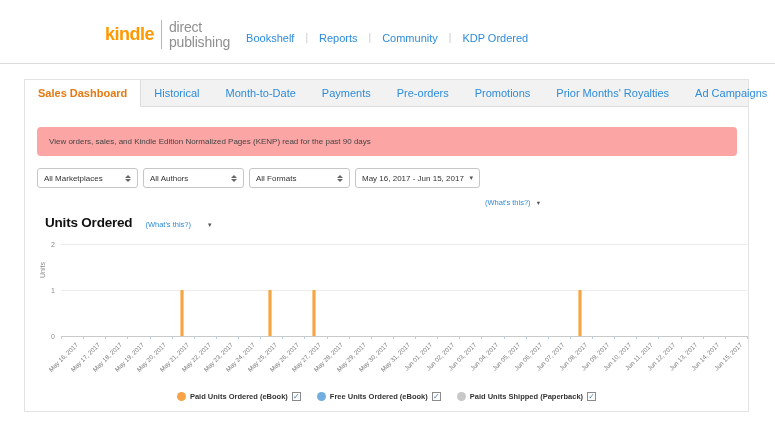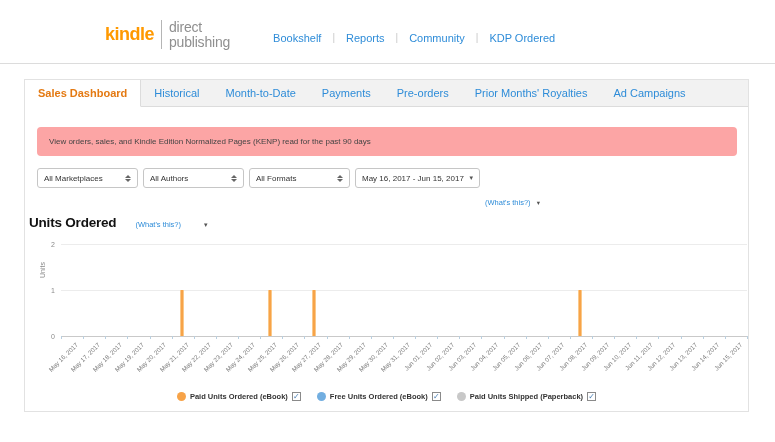--- a/index.html
+++ b/index.html
@@ -5,21 +5,21 @@
   * { margin:0; padding:0; box-sizing:border-box; }
   html,body { width:775px; height:442px; background:#fff; overflow:hidden;
     font-family:"Liberation Sans", sans-serif; }
 
   
   .header { padding:20px 0 14px 105px; display:flex; align-items:center; }
   .logo { display:flex; align-items:stretch; }
   .logo-kindle { color:#ff9900; font-size:18px; font-weight:bold; align-self:center; letter-spacing:-0.5px; }
   .logo-div { width:1px; background:#b5b5b5; margin:0 7px; }
   .logo-right { color:#8f8f8f; font-size:14px; line-height:1.05; letter-spacing:-0.2px; }
-  .nav { display:flex; align-items:center; margin-left:43px; margin-top:6px; }
+  .nav { display:flex; align-items:center; margin-left:16px; margin-top:6px; }
   .nav a { color:#2e8cd8; font-size:11px; text-decoration:none; }
   .nav .sep { color:#c9c9c9; font-size:10px; margin:0 11px; }
   .top-rule { border-top:1px solid #dcdcdc; }
 
   
   .panel { margin:15px 26px 0 24px; width:725px; border:1px solid #e2e2e2; background:#fff; }
   .tabbar { display:flex; background:#f2f2f2; border-bottom:1px solid #dcdcdc; height:27px; }
   .tab { font-size:11px; color:#2e8cd8; padding:0 13px; display:flex; align-items:center; cursor:pointer; white-space:nowrap; }
   .tab.active { background:#fff; color:#e47911; font-weight:bold; border-right:1px solid #dcdcdc; margin-bottom:-1px; border-bottom:1px solid #fff; }
 
@@ -34,21 +34,21 @@
   .updown i { display:block; width:0; height:0; border-left:3px solid transparent; border-right:3px solid transparent; }
   .updown .u { border-bottom:3px solid #666; }
   .updown .d { border-top:3px solid #666; }
   .sel.date { width:125px; }
   .caret { color:#555; font-size:7px; margin-left:4px; }
   .whats-row { margin:3px 11px 0 12px; text-align:left; }
   .whats-row .inner { margin-left:448px; font-size:7.5px; color:#2e8cd8; cursor:pointer; }
   .whats-row .caret { font-size:6.5px; }
 
   
-  .sect { margin:6px 0 0 4px; display:flex; align-items:baseline; gap:19px; }
+  .sect { margin:6px 0 0 20px; display:flex; align-items:baseline; gap:13px; }
   .sect h1 { font-size:13.5px; color:#111; letter-spacing:-0.2px; }
   .sect .wt { font-size:7.5px; color:#2e8cd8; cursor:pointer; }
   .sect .caret { font-size:7px; }
 
   
   .chart { position:relative; margin-top:8px; height:152px; }
   .plot { position:absolute; left:36px; right:1px; top:6px; height:92px; }
   .gridline { position:absolute; left:0; right:0; height:1px; background:#ececec; }
   .gridline.base { background:#c9c9c9; }
   .ylab { position:absolute; width:28px; text-align:right; font-size:7px; color:#8a8a8a; transform:translateY(-50%); }
@@ -93,20 +93,21 @@
 </div>
 <div class="top-rule"></div>
 
 <div class="panel">
   <div class="tabbar">
       <div class="tab active">Sales Dashboard</div>
       <div class="tab">Historical</div>
       <div class="tab">Month-to-Date</div>
       <div class="tab">Payments</div>
       <div class="tab">Pre-orders</div>
+      <div class="tab">Promotions</div>
       <div class="tab">Prior Months' Royalties</div>
       <div class="tab">Ad Campaigns</div>
     </div>
 
   <div class="notice">View orders, sales, and Kindle Edition Normalized Pages (KENP) read for the past 90 days</div>
 
   <div class="filters">
       <div class="sel">
         <span class="lbl">All Marketplaces</span>
         <span class="updown">

